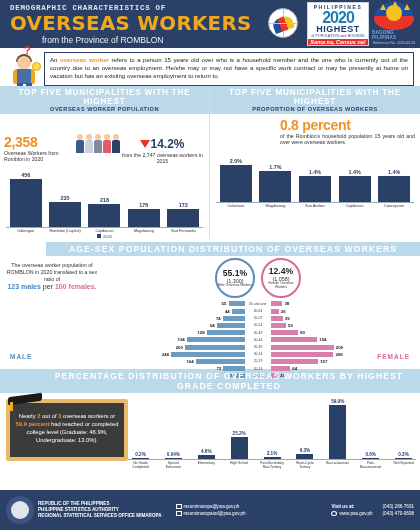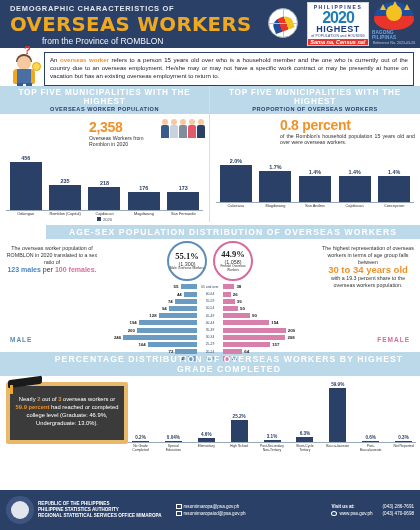--- a/index.html
+++ b/index.html
@@ -6,21 +6,21 @@
   body {
     width:420px; height:530px; overflow:hidden;
     font-family:"Liberation Sans", sans-serif;
     background:#ffffff; position:relative;
   }
   
   .header {
     height:48px; background:#2b4066; position:relative;
     padding:4px 0 0 10px; color:#fff;
   }
-  .hdr-sub1 { font-size:7.5px; letter-spacing:.7px; color:#dfe5ef; font-weight:bold; }
+  .hdr-sub1 { font-size:7.5px; letter-spacing:.7px; color:#dfe5ef; font-weight:bold;font-family:Liberation Mono, monospace; }
   .hdr-title {
     font-size:19px; font-weight:bold; color:#f0a81e; letter-spacing:.3px;
     line-height:20px; font-family:"DejaVu Sans", sans-serif; transform:scaleX(1.04);
     transform-origin:left center; margin-top:1px;
   }
   .hdr-sub2 { font-size:8.5px; color:#eef2f8; margin-top:2px;padding-left:32px; }
   .logos { position:absolute; right:4px; top:2px; display:flex; align-items:flex-start; gap:3px; }
   .logo-psa { width:42px; height:42px; border-radius:50%; background:
       radial-gradient(circle at 50% 50%, #fff 0 48%, #2b4066 48% 100%);
       position:relative; display:flex; align-items:center; justify-content:center; }
@@ -92,21 +92,21 @@
   .legend .sw{display:inline-block;width:4px;height:4px;background:#2b4066;margin-right:2px;}
   
   .pyr-wrap { display:flex; align-items:flex-start; padding:2px 4px 0; }
   .pyr-side { width:96px; font-size:5.3px; color:#333; text-align:center; line-height:7px; padding-top:4px;}
   .pyr-center { flex:1; }
   .circles { display:flex; justify-content:center; gap:6px; }
   .circ { width:40px; height:40px; border-radius:50%; display:flex; flex-direction:column;
      align-items:center; justify-content:center; text-align:center; }
   .circ.male { border:2px solid #5b8db8; }
   .circ.female { border:2px solid #d8699e; }
-  .circ .p { font-size:8.6px; font-weight:bold; color:#222; line-height:9px;font-family:Liberation Serif, serif;}
+  .circ .p { font-size:8.6px; font-weight:bold; color:#222; line-height:9px;}
   .circ .n { font-size:5.4px; color:#333; line-height:6px;}
   .circ .t { font-size:3.2px; color:#333; line-height:3.6px;}
   .pyramid { margin-top:2px; }
   .prow { display:flex; align-items:center; height:7.2px; }
   .pleft { flex:1; display:flex; align-items:center; justify-content:flex-end; }
   .pright { flex:1; display:flex; align-items:center; }
   .pmid { width:26px; text-align:center; font-size:3.3px; color:#33485f; }
   .mbar { height:5px; background:#6a9cc3; }
   .fbar { height:5px; background:#d87fac; }
   .pnum { font-size:4.4px; font-weight:bold; color:#222; padding:0 2px; }
@@ -192,21 +192,21 @@
   <span>An </span><span class="kw-orange">overseas worker</span><span> refers to a person 15 years old over who is a household member and the one who is currently out of the country due to an overseas employment. He/she may or may not have a specific work contract or may be presently at home on vacation but has an existing overseas employment to return to.</span>
 </div>
 
 <div class="panels">
 
   <div class="panel left">
     <div class="banner">
       <div class="b1">TOP FIVE MUNICIPALITIES WITH THE HIGHEST</div>
       <div class="b2">OVERSEAS WORKER POPULATION</div>
     </div>
-    <div style="display:flex;align-items:flex-start;padding:5px 4px 0;justify-content:flex-end;">
+    <div style="display:flex;align-items:flex-start;padding:20px 4px 0;">
       <div style="width:72px;">
         <div class="big-num">2,358</div>
         <div class="cap-sm">Overseas Workers from Romblon in 2020</div>
       </div>
       <div class="people">
         <div class="person">
             <div class="h" style="background:#f6c9a0"></div>
             <div class="b" style="background:#3b5a8c"></div>
           </div>
         <div class="person">
@@ -218,20 +218,24 @@
             <div class="b" style="background:#7f8c9b"></div>
           </div>
         <div class="person">
             <div class="h" style="background:#f6c9a0"></div>
             <div class="b" style="background:#e05a6a"></div>
           </div>
         <div class="person">
             <div class="h" style="background:#f6c9a0"></div>
             <div class="b" style="background:#2b4066"></div>
           </div>
+      </div>
+      <div style="flex:1;text-align:center;">
+        <div><span class="arrow-dn"></span><span class="pct-drop">14.2%</span></div>
+        <div class="cap-sm" style="text-align:center;">from the 2,747 overseas workers in 2015</div>
       </div>
     </div>
     <div class="bars" id="bars-left">
         <div class="bar-col">
           <div class="bar-val">456</div>
           <div class="bar" style="height: 47.424px; background: rgb(43, 64, 102);"></div>
         </div>
         <div class="bar-col">
           <div class="bar-val">235</div>
           <div class="bar" style="height: 24.44px; background: rgb(43, 64, 102);"></div>
@@ -313,21 +317,21 @@
   </div>
 
   <div class="pyr-center">
     <div class="circles">
       <div class="circ male">
         <div class="p">55.1%</div>
         <div class="n">(1,300)</div>
         <div class="t">Male Overseas Workers</div>
       </div>
       <div class="circ female">
-        <div class="p">44.9%</div>
+        <div class="p">12.4%</div>
         <div class="n">(1,058)</div>
         <div class="t">Female Overseas Workers</div>
       </div>
     </div>
     <div class="pyramid" id="pyramid">
         <div class="prow">
           <div class="pleft">
             <span class="pnum">55</span>
             <div class="mbar" style="width: 16.5px; background: rgb(106, 156, 195);"></div>
           </div>
@@ -443,25 +447,20 @@
           </div>
           <div class="pmid">15-19</div>
           <div class="pright">
             <div class="fbar" style="width: 6.9px; background: rgb(216, 127, 172);"></div>
             <span class="pnum">23</span>
           </div>
         </div>
       </div>
   </div>
 
-  <div class="pyr-side">
-    <span>The highest representation of overseas workers in terms of age group falls between</span><br>
-    <span class="hl-orange">30 to 34 years old</span><br>
-    <span>with a 19.3 percent share to the overseas workers population.</span>
-  </div>
 </div>
 
 <div style="display:flex;padding:0 10px;margin-top:-26px;position:relative;z-index:2;pointer-events:none;">
   <div class="mf-label">MALE</div>
   <div style="flex:1"></div>
   <div class="mf-label f">FEMALE</div>
 </div>
 
 <div class="banner banner-wide" style="margin-top:9px;padding-left:38px;">
   <div class="b1">PERCENTAGE DISTRIBUTION OF OVERSEAS WORKERS BY HIGHEST GRADE COMPLETED</div>

